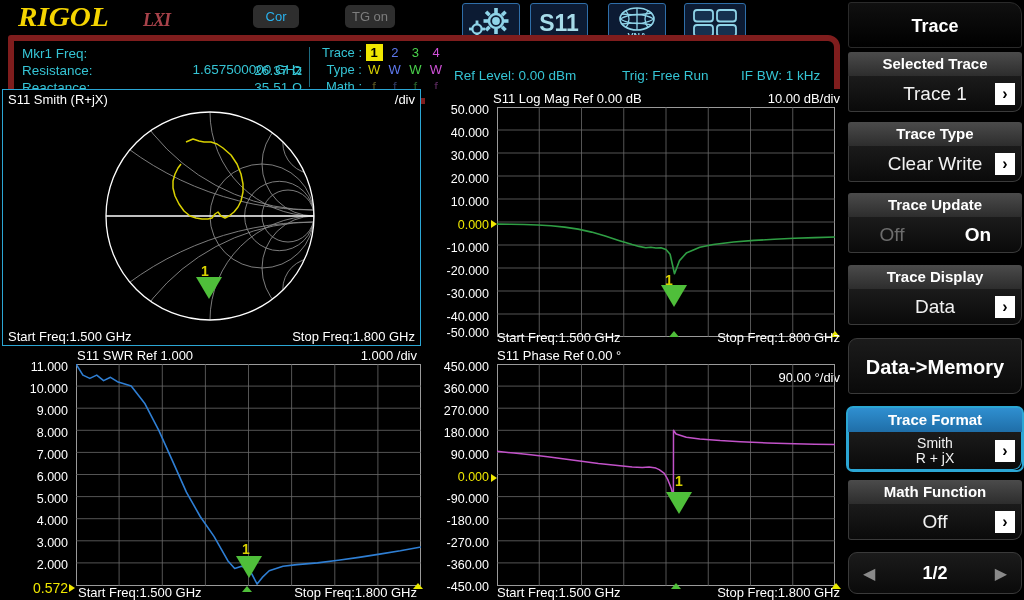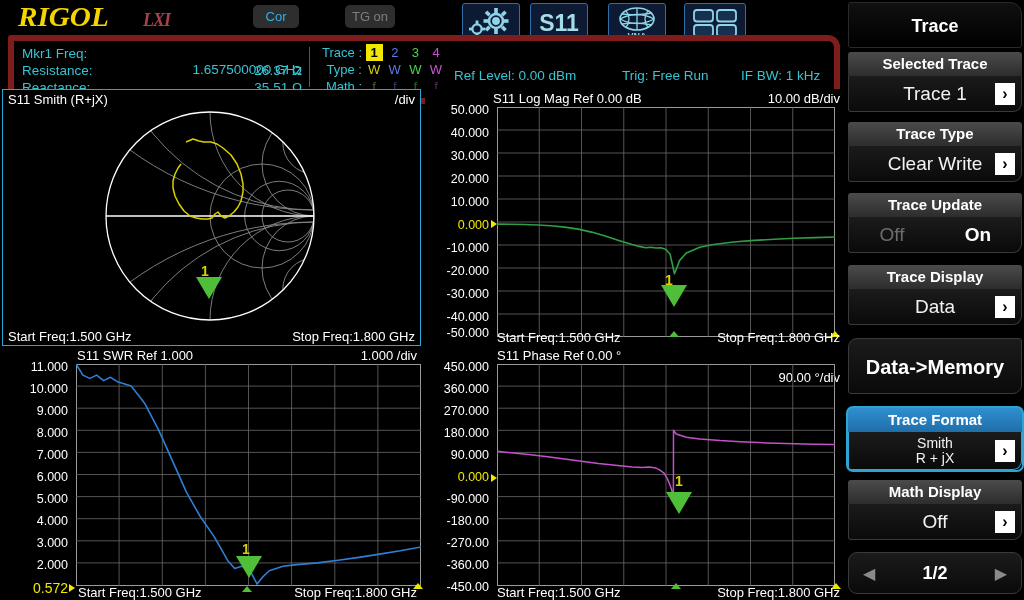--- a/index.html
+++ b/index.html
@@ -495,21 +495,21 @@
     <div class="menu sel" style="top:408px;">
       <div class="menu-head">Trace Format</div>
       <div class="menu-body" style="height:38px;">
         <div class="menu-val small">Smith</div>
         <div class="menu-val small" style="padding-top:0;">R + jX</div>
         <div class="chev" style="top:8px;">›</div>
       </div>
     </div>
 
     <div class="menu" style="top:480px;">
-      <div class="menu-head">Math Display</div>
+      <div class="menu-head">Math Function</div>
       <div class="menu-body" style="height:36px;">
         <div class="menu-val">Off</div>
         <div class="chev">›</div>
       </div>
     </div>
 
     <div id="pager">
       <div class="arw">◀</div>
       <div class="pg">1/2</div>
       <div class="arw">▶</div>

